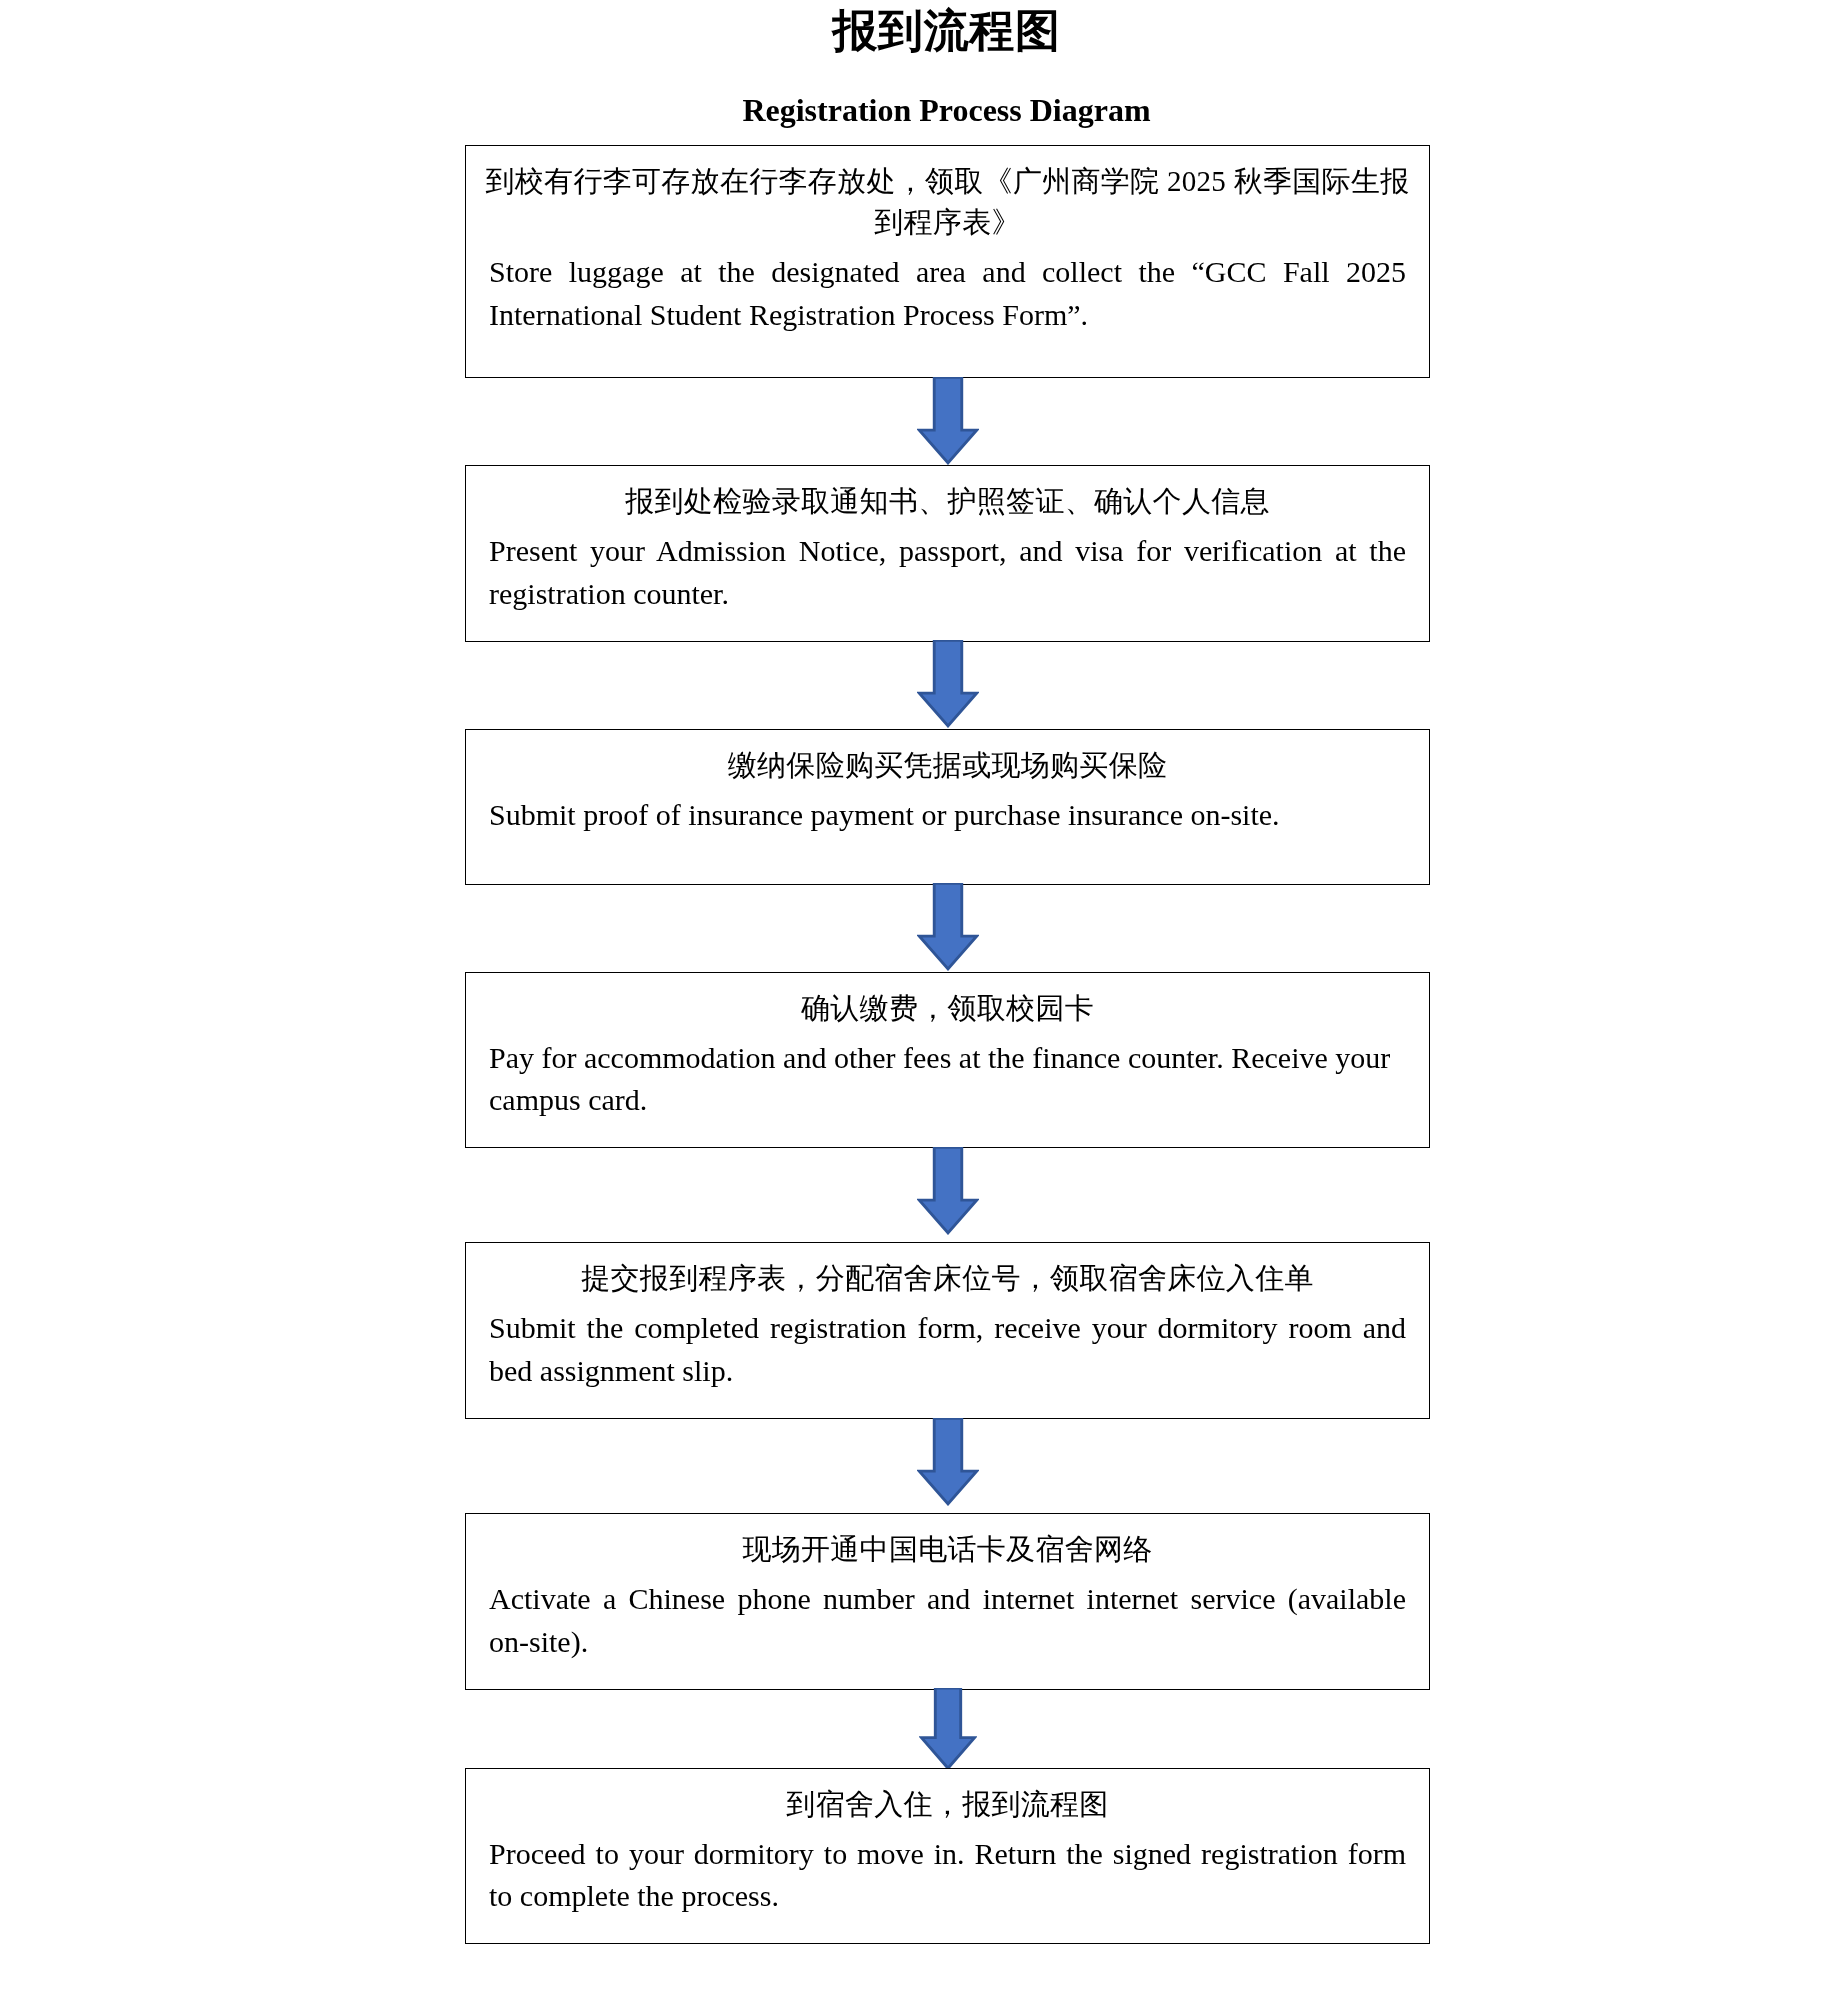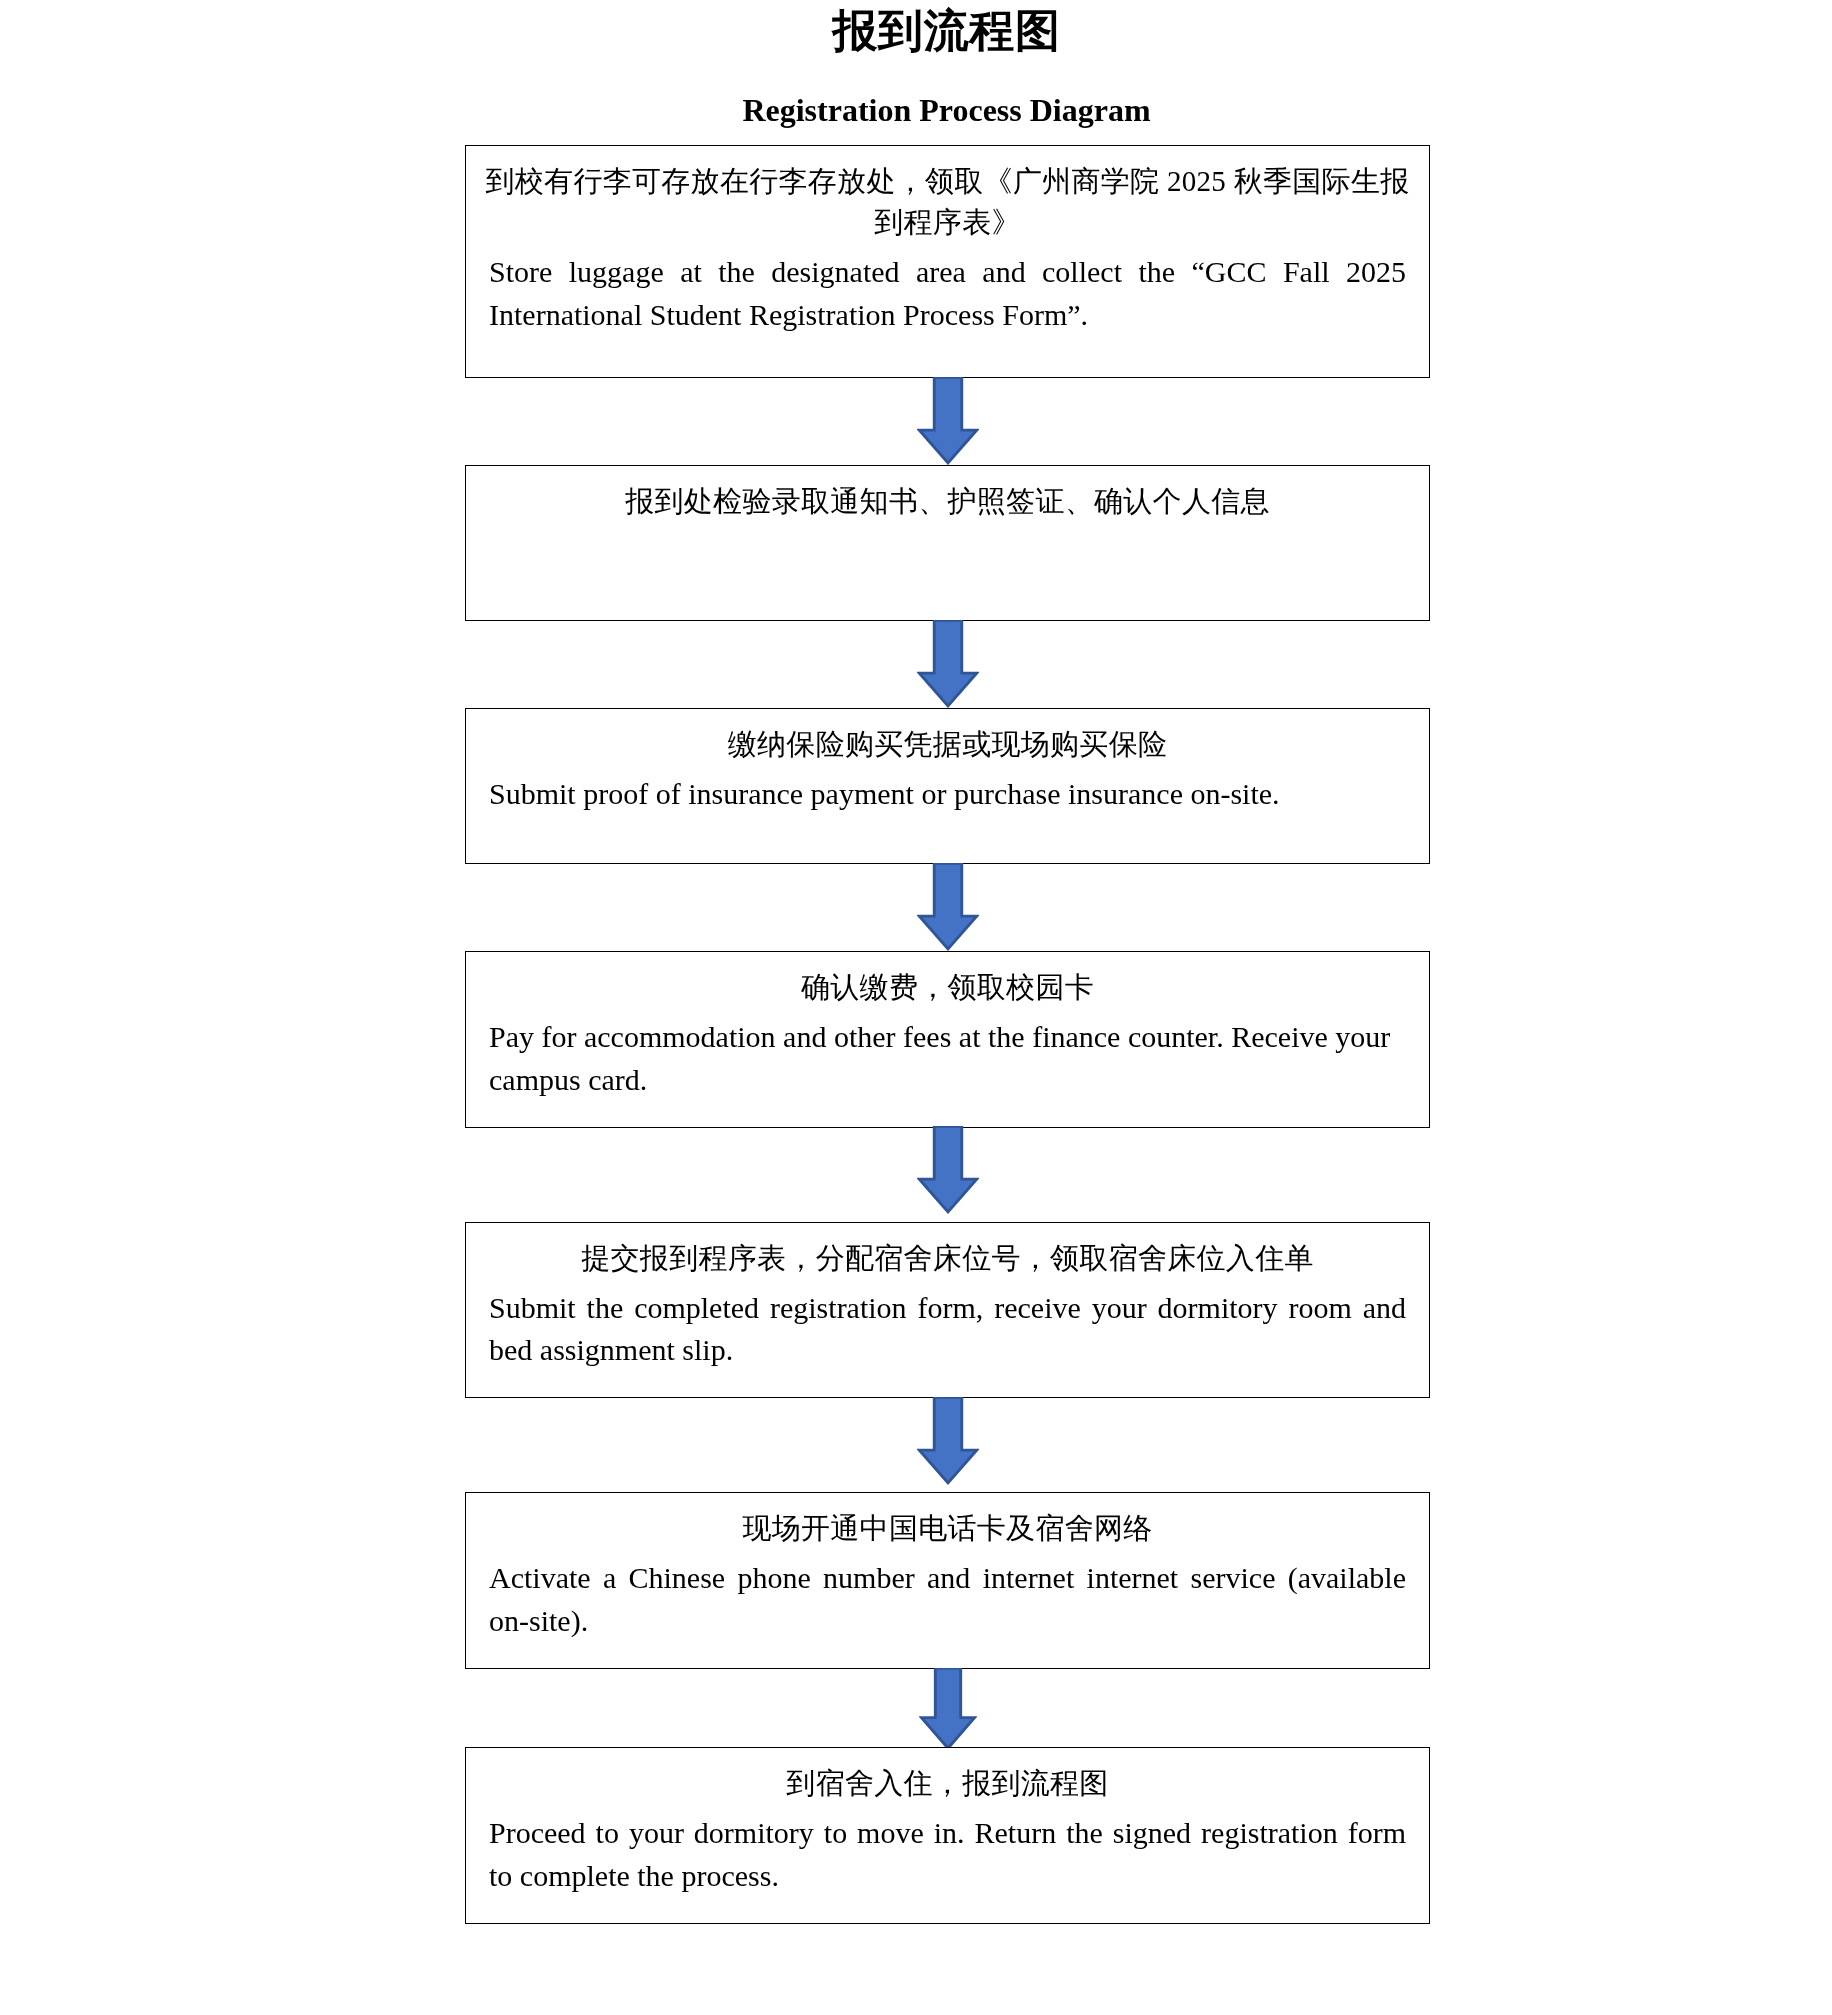--- a/index.html
+++ b/index.html
@@ -117,20 +117,21 @@
     </div>
 
     <div class="arrow-gap">
       <svg width="62" height="88" viewBox="0 0 108 152">
         <polygon points="30,0 78,0 78,92 104,92 54,149 4,92 30,92" fill="#4472C4" stroke="#2F5597" stroke-width="5" stroke-linejoin="miter"></polygon>
       </svg>
     </div>
 
     <div class="step-box" style="min-height:156px;">
       <p class="zh-line">报到处检验录取通知书、护照签证、确认个人信息</p>
+      <p class="en-line">Present your Admission Notice, passport, and visa for verification at the registration counter.</p>
     </div>
 
     <div class="arrow-gap">
       <svg width="62" height="88" viewBox="0 0 108 152">
         <polygon points="30,0 78,0 78,92 104,92 54,149 4,92 30,92" fill="#4472C4" stroke="#2F5597" stroke-width="5" stroke-linejoin="miter"></polygon>
       </svg>
     </div>
 
     <div class="step-box" style="min-height:156px;">
       <p class="zh-line">缴纳保险购买凭据或现场购买保险</p>

